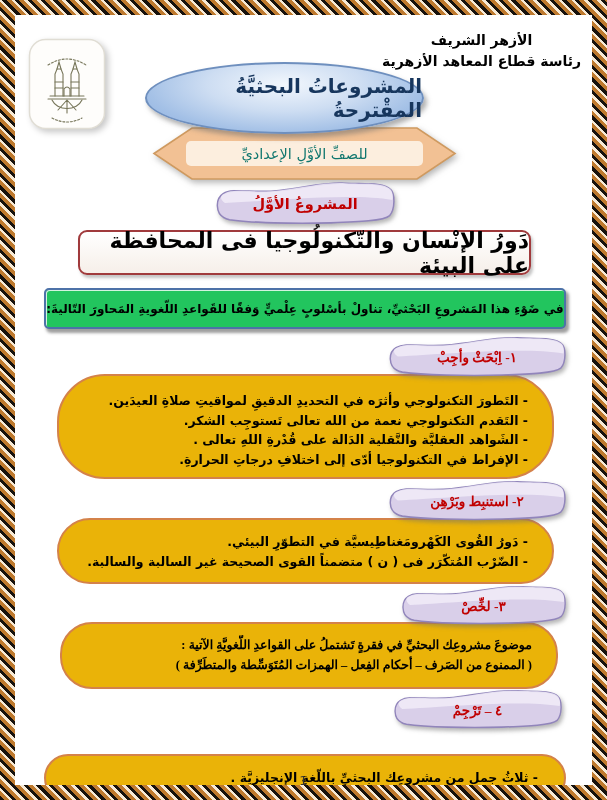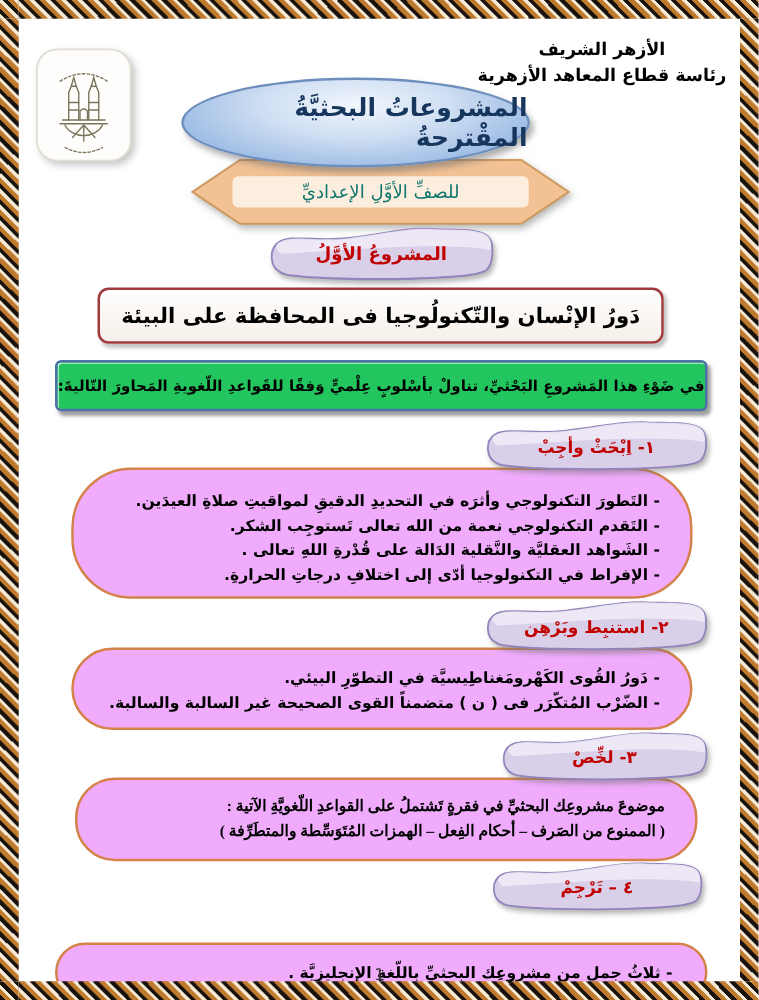--- a/index.html
+++ b/index.html
@@ -46,45 +46,45 @@
   .shape{position:absolute;}
   .shape svg{position:absolute;inset:0;width:100%;height:100%;filter:drop-shadow(2px 3px 2px rgba(110,110,110,.5));}
   .shape .lbl{
     position:relative;z-index:1;width:100%;height:100%;
     display:flex;align-items:center;justify-content:center;padding-top:4px;box-sizing:border-box;
     font-weight:bold;color:#c00000;
   }
   .ribbon-project{left:213px;top:178px;width:184px;height:48px;z-index:4;}
   .ribbon-project .lbl{font-size:14.5px;}
   .tab{z-index:2;}
-  .tab .lbl{font-size:13.5px;}
+  .tab .lbl{font-size:13.5px;font-family:Liberation Serif, serif;}
   .t1{left:386px;top:333px;width:182px;height:45px;}
   .t2{left:386px;top:477px;width:182px;height:45px;}
   .t3{left:399px;top:582px;width:169px;height:44px;}
   .t4{left:391px;top:686px;width:173px;height:44px;}
   
   .title-box{
     position:absolute;left:78px;top:230px;width:453px;height:45px;box-sizing:border-box;
     border:2.5px solid #a03a3c;border-radius:9px;
     background:linear-gradient(180deg,#ffffff,#f6efe9);
     box-shadow:2px 3px 3px rgba(140,140,140,.5);
     display:flex;align-items:center;justify-content:center;
-    font-size:17px;font-weight:bold;color:#000;
+    font-size:22px;font-weight:bold;color:#000;
   }
   
   .intro-banner{
     position:absolute;left:44px;top:288px;width:522px;height:41px;box-sizing:border-box;
     background:#22c55e;border:2px solid #4d72a8;border-radius:5px;
     box-shadow:2.5px 3.5px 3px rgba(80,80,80,.55), inset 1px 1px 0 rgba(255,255,255,.8);
     display:flex;align-items:center;justify-content:center;
     font-size:12px;font-weight:bold;white-space:nowrap;overflow:hidden;color:#000;
   }
   
   .container{
-    position:absolute;background:#f0abfc;border:2px solid #d4824a;box-sizing:border-box;
+    position:absolute;background:#eab308;border:2px solid #d4824a;box-sizing:border-box;
   }
   .container .lines{
     direction:rtl;text-align:right;
     font-size:12.5px;font-weight:bold;line-height:19.5px;color:#000;
   }
   .c1{left:57px;top:374px;width:497px;height:105px;border-radius:48px;}
   .c1 .lines{padding:15px 24px 0 20px;}
   .c2{left:57px;top:518px;width:497px;height:66px;border-radius:33px;}
   .c2 .lines{padding:12px 24px 0 20px;}
   .c3{left:60px;top:622px;width:498px;height:67px;border-radius:32px;}

